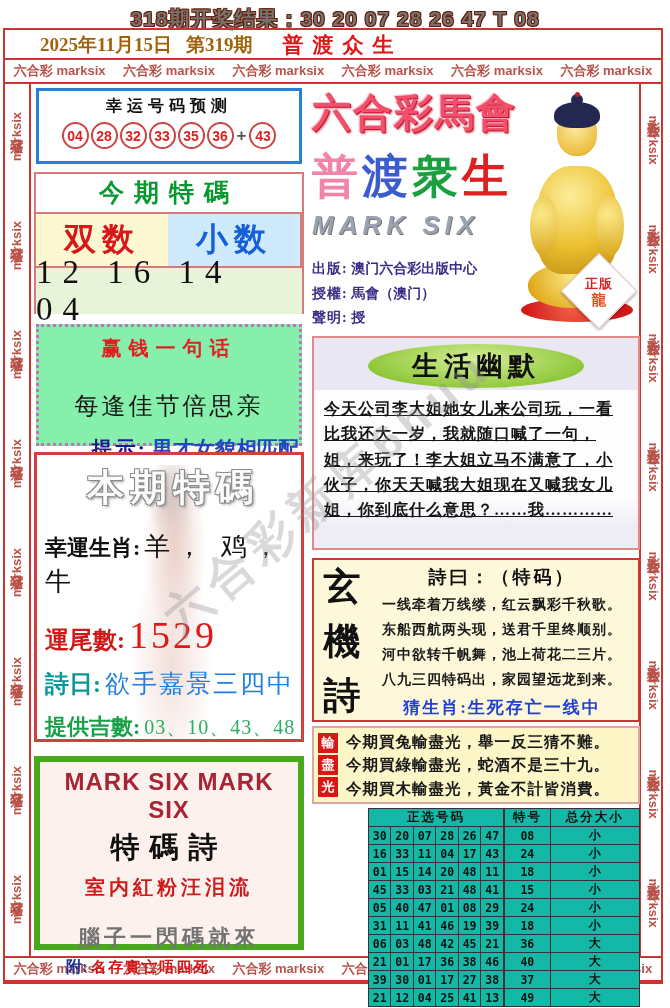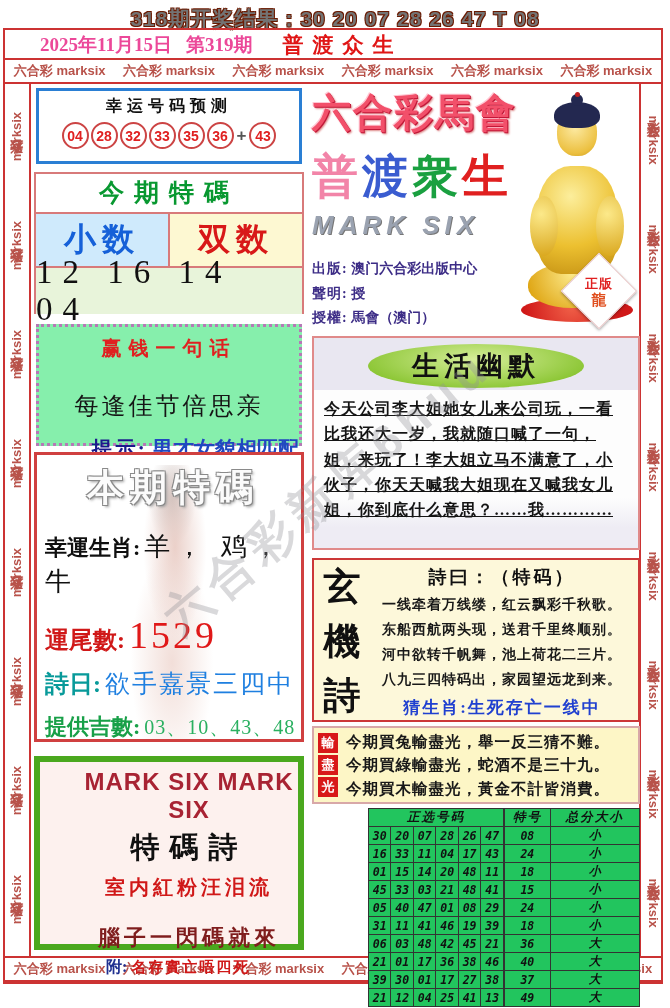--- a/index.html
+++ b/index.html
@@ -8,21 +8,21 @@
   .abs{position:absolute;}
 
   
   .result-line{left:0;top:5px;width:100%;text-align:center;font-size:21px;font-weight:900;
     color:#737373;letter-spacing:1px;
     text-shadow:1px 1px 0 #6a1a00,-1px -1px 0 #6a1a00,1px -1px 0 #6a1a00,-1px 1px 0 #6a1a00;}
 
   
   .outer-frame{left:3px;top:28px;width:660px;height:956px;border:2px solid #cc3333;box-sizing:border-box;}
   .date-row{left:40px;top:32px;height:26px;display:flex;align-items:center;gap:14px;}
-  .date-txt{color:#ec4899;font-weight:900;font-size:19px;font-family:"Liberation Serif",serif;}
+  .date-txt{color:#a16207;font-weight:900;font-size:19px;font-family:"Liberation Serif",serif;}
   .slogan-top{color:#e01515;font-weight:900;font-size:21px;letter-spacing:9px;margin-left:16px;
     font-family:"Liberation Serif",serif;}
   .strip{box-sizing:border-box;display:flex;justify-content:space-around;align-items:center;
     color:#b8524a;font-weight:bold;font-size:13px;white-space:nowrap;overflow:hidden;}
   .strip-h{left:5px;width:656px;height:26px;border-top:2px solid #cc3333;border-bottom:2px solid #cc3333;}
   #strip-top{top:58px;}
   #strip-bottom{top:956px;}
   .strip-v{top:84px;width:26px;height:872px;flex-direction:column;}
   #strip-left{left:5px;border-right:2px solid #cc3333;}
   #strip-left span{writing-mode:vertical-rl;transform:rotate(180deg);}
@@ -83,27 +83,27 @@
   .bq-yw .lbl{color:#d01818;font-weight:900;font-size:24px;}
   .bq-yw .txt{color:#e01818;font-size:38px;letter-spacing:3px;}
   .bq-sr{margin-top:10px;}
   .bq-sr .lbl{color:#089a9a;font-weight:900;font-size:24px;}
   .bq-sr .txt{color:#1e7fe0;font-size:25px;letter-spacing:2px;}
   .bq-js{margin-top:12px;}
   .bq-js .lbl{color:#18a048;font-weight:900;font-size:22px;}
   .bq-js .txt{color:#2ab060;font-size:20px;letter-spacing:1px;}
 
   .msix-box{left:34px;top:756px;width:270px;height:194px;border:6px solid #4aa81e;background:#fdf1ee;
-    box-sizing:border-box;text-align:center;padding-left:40px;}
+    box-sizing:border-box;text-align:center;}
   .ms-top{margin-top:6px;color:#a82333;font-weight:bold;font-size:24px;letter-spacing:1px;}
   .ms-title{margin-top:4px;color:#101010;font-weight:900;font-size:29px;letter-spacing:10px;
     font-family:"Liberation Serif",serif;}
   .ms-l1{margin-top:6px;color:#d01818;font-size:20px;font-weight:bold;letter-spacing:4px;
     font-family:"Liberation Serif",serif;}
-  .ms-l2{margin-top:22px;color:#7f1d1d;font-size:22px;font-weight:bold;letter-spacing:4px;
+  .ms-l2{margin-top:22px;color:#737373;font-size:22px;font-weight:bold;letter-spacing:4px;
     font-family:"Liberation Serif",serif;}
   .ms-fu{margin-top:4px;text-align:left;padding-left:26px;font-family:"Liberation Serif",serif;}
   .ms-fu .lbl{color:#203090;font-weight:900;font-size:16px;}
   .ms-fu .txt{color:#d01818;font-weight:bold;font-size:15px;letter-spacing:2px;}
 
   
   .logo-area{left:312px;top:86px;width:328px;height:246px;}
   .logo-l1{font-size:39px;font-weight:900;color:#f2506a;letter-spacing:2px;font-family:"Liberation Serif",serif;
     text-shadow:1px 1px 0 #c01838,-1px -1px 0 #ffc8d4,2px 2px 2px #d88;}
   .logo-l2{margin-top:6px;font-size:46px;font-weight:900;font-family:"Liberation Serif",serif;letter-spacing:4px;}
@@ -162,21 +162,21 @@
   .sjg-box{left:312px;top:726px;width:328px;height:78px;background:#fdf6c6;border:2px solid #d8a8a8;
     box-sizing:border-box;display:flex;align-items:center;}
   .sjg-side{margin-left:4px;display:flex;flex-direction:column;gap:2px;}
   .sjg-side span{width:20px;height:20px;background:#d81818;color:#fff;font-size:13px;font-weight:bold;
     display:flex;align-items:center;justify-content:center;font-family:"Liberation Serif",serif;}
   .sjg-lines{flex:1;padding-left:8px;}
   .sjg-line{font-size:15.5px;font-weight:bold;color:#181818;line-height:1.5;letter-spacing:1px;
     font-family:"Liberation Serif",serif;}
 
   .table-box{left:368px;top:808px;width:272px;height:152px;}
-  table.numtab{border-collapse:collapse;width:100%;height:100%;background:#22c55e;font-style:italic;}
+  table.numtab{border-collapse:collapse;width:100%;height:100%;background:#14b8a6;}
   table.numtab th,table.numtab td{border:1px solid #333;padding:0;text-align:center;
     font-size:11.5px;font-weight:bold;color:#111;font-family:"DejaVu Sans Mono",monospace;}
   table.numtab th{font-family:"Liberation Serif",serif;font-size:12.5px;letter-spacing:2px;}
   table.numtab .sep{border-left:2px solid #333;}
   table.numtab .size-col{font-family:"Liberation Serif",serif;font-size:12px;}
 </style>
 </head>
 <body>
 
 <div class="page">
@@ -239,22 +239,22 @@
         <span class="num-circle">35</span>
         <span class="num-circle">36</span>
         <span class="plus-sign">+</span>
         <span class="num-circle">43</span>
       </div>
   </div>
 
   <div class="abs jinqi-box">
     <div class="jq-title">今期特碼</div>
     <div class="jq-cells">
+      <div class="jq-cell jq-double">双数</div>
       <div class="jq-cell jq-small">小数</div>
-      <div class="jq-cell jq-double">双数</div>
     </div>
     <div class="jq-numbers">12 16 14 04</div>
   </div>
 
   <div class="abs yingqian-box">
     <div class="yq-title">赢钱一句话</div>
     <div class="yq-phrase">每逢佳节倍思亲</div>
     <div class="yq-hint">
       <span class="lbl">提示:</span>
       <span class="txt">男才女貌相匹配</span>
@@ -293,22 +293,22 @@
       <span class="txt">名存實亡唔四死</span>
     </div>
   </div>
 
   <div class="abs logo-area">
     <div class="logo-l1">六合彩馬會</div>
     <div class="logo-l2" id="logo-slogan"><span style="color: rgb(242, 132, 168);">普</span><span style="color: rgb(58, 92, 208);">渡</span><span style="color: rgb(26, 160, 64);">衆</span><span style="color: rgb(224, 32, 32);">生</span></div>
     <div class="logo-l3">MARK SIX</div>
     <div class="logo-info">
       <div><span class="lbl">出版:</span> <span>澳门六合彩出版中心</span></div>
+      <div><span class="lbl">授權:</span> <span>馬會（澳门）</span></div>
       <div><span class="lbl">聲明:</span> <span>授</span></div>
-      <div><span class="lbl">授權:</span> <span>馬會（澳门）</span></div>
     </div>
     <div class="buddha">
       <div class="b-base"></div>
       <div class="b-lotus"></div>
       <div class="b-body"></div>
       <div class="b-arm-l"></div>
       <div class="b-arm-r"></div>
       <div class="b-head"></div>
       <div class="b-hair"></div>
       <div class="b-bun"></div>

